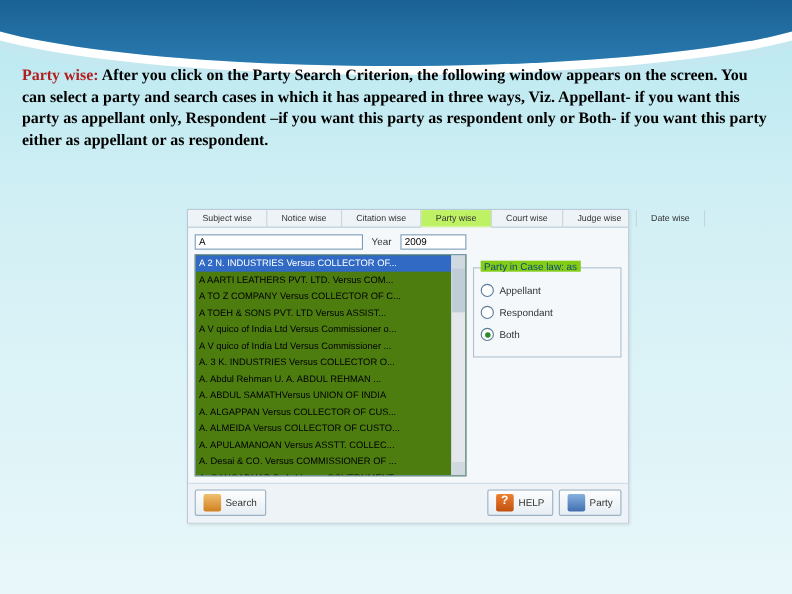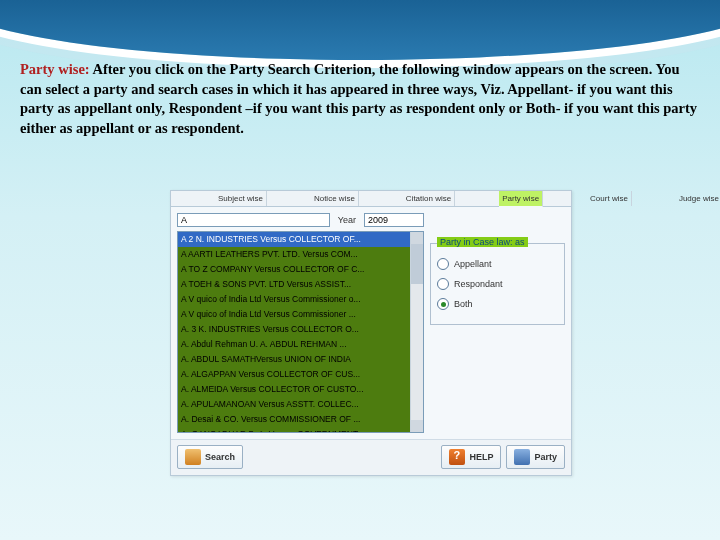--- a/index.html
+++ b/index.html
@@ -52,25 +52,24 @@
     font-size: 9px;
     box-shadow: 1px 1px 3px rgba(0,0,0,0.1);
   }
   .tabs {
     display: flex;
     border-bottom: 1px solid #b8cad8;
     background: #eef3f7;
     font-size: 8px;
   }
   .tab {
-    padding: 3px 3px;
+    padding: 3px 13px;
     border-right: 1px solid #c8d4de;
     color: #333;
     white-space: nowrap;
-    margin-left: 44px;
   }
   .tab.active {
     background: #bef264;
     border-bottom: 1px solid #f4f8fb;
     margin-bottom: -1px;
   }
   .body-area {
     display: flex;
     padding: 6px;
     gap: 6px;
@@ -171,21 +170,21 @@
     background: #2a8a2a;
     border-radius: 50%;
   }
   .button-bar {
     display: flex;
     justify-content: space-between;
     padding: 5px 6px 6px 6px;
     background: #eef3f7;
     border-top: 1px solid #d0dce6;
   }
-  .btn-group { display: flex; gap: 5px; font-weight: bold; }
+  .btn-group { display: flex; gap: 5px; }
   .win-btn {
     display: flex;
     align-items: center;
     gap: 4px;
     padding: 3px 7px;
     border: 1px solid #9ab0c4;
     background: linear-gradient(#fdfdfd, #e6eef4);
     border-radius: 2px;
     font-size: 9px;
     color: #333;

